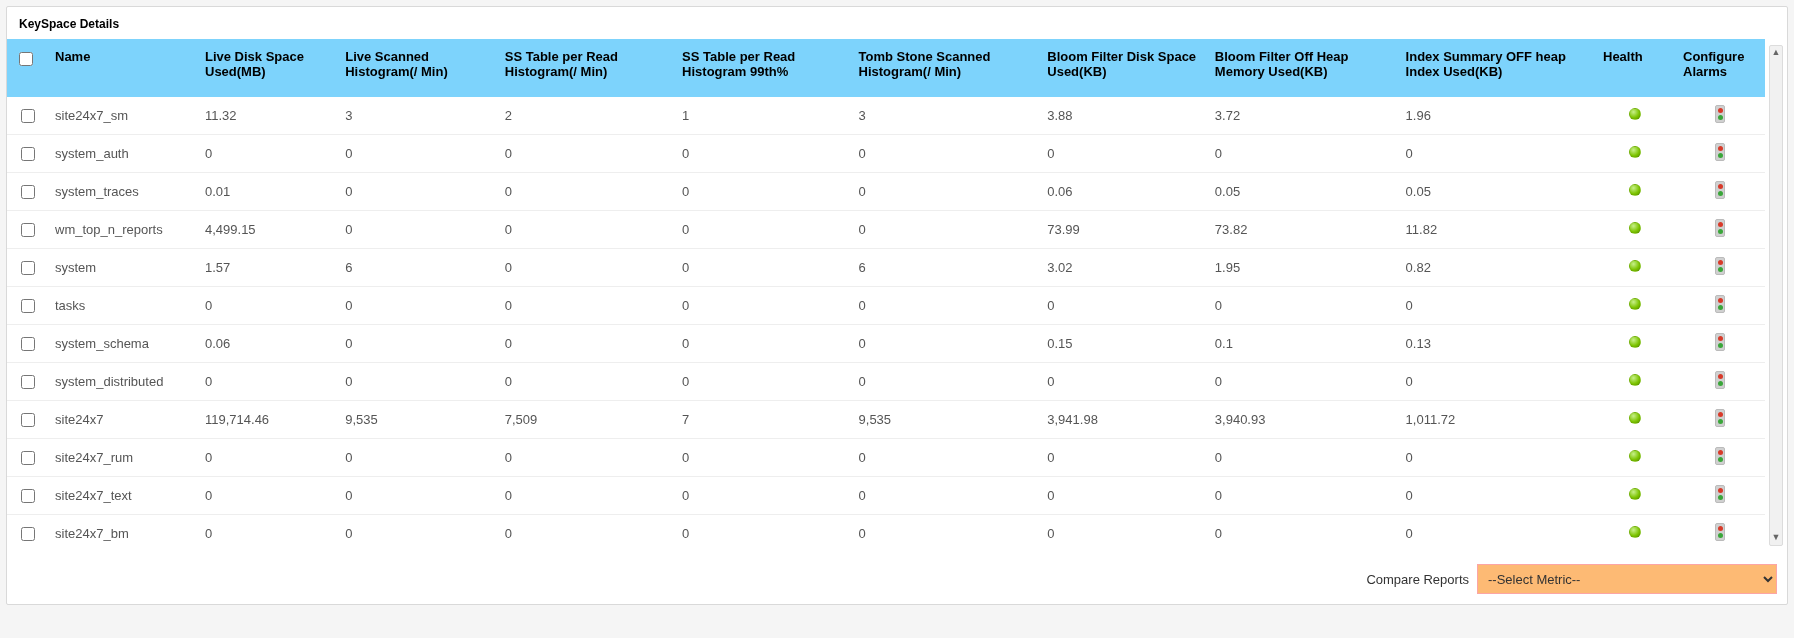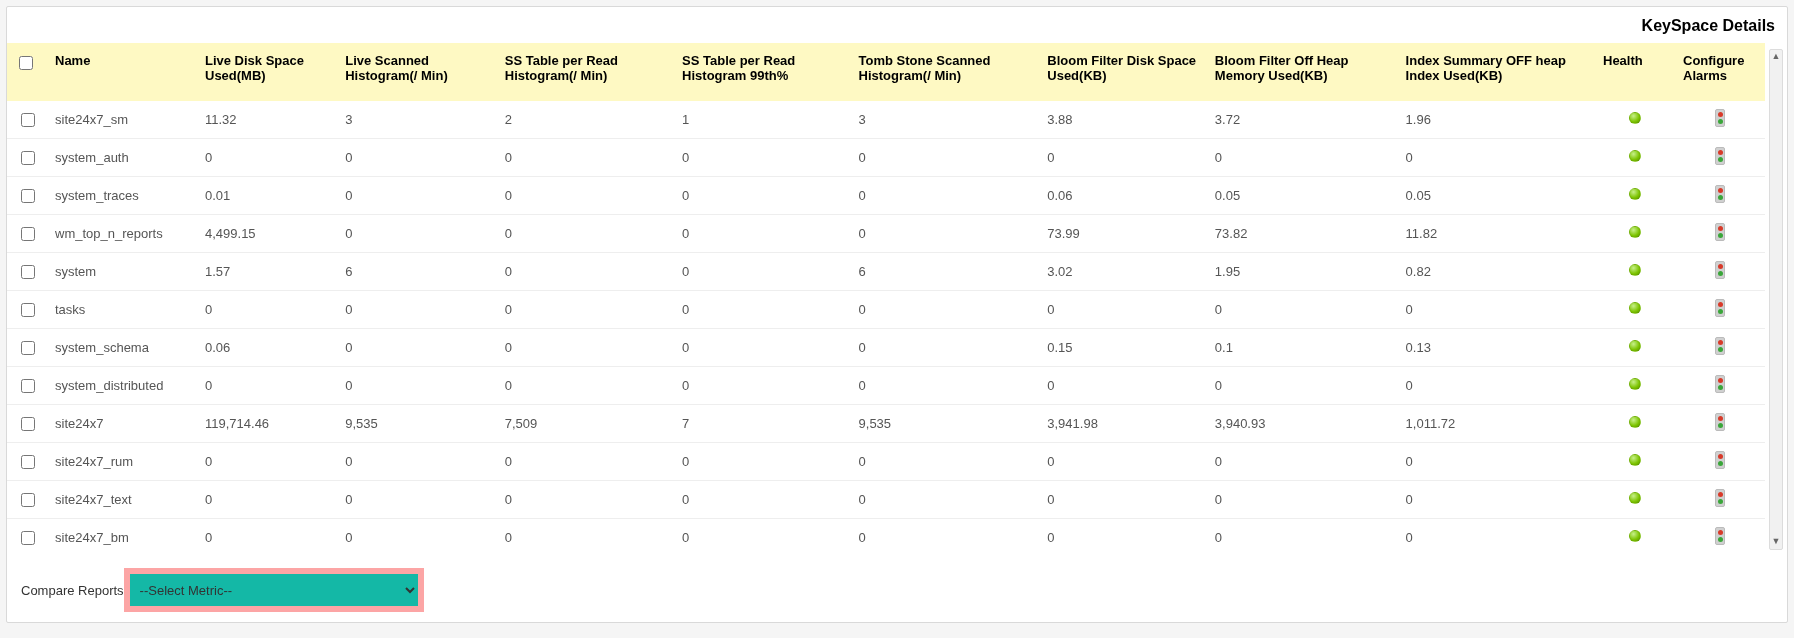--- a/index.html
+++ b/index.html
@@ -14,24 +14,23 @@
     padding: 6px;
   }
   .panel {
     background: #fff;
     border: 1px solid #d9d9d9;
     border-radius: 2px;
     padding: 0 0 10px 0;
   }
   .panel-title {
     font-weight: bold;
-    font-size: 16px;
+    font-size: 12px;
     padding: 10px 12px 8px 12px;
     color: #000;
-    text-align: right;
   }
   .scroll-wrap {
     position: relative;
     padding-right: 22px; 
   }
   .fake-scrollbar {
     position: absolute;
     right: 4px;
     top: 6px;
     bottom: 6px;
@@ -55,21 +54,21 @@
     width: 100%;
     border-collapse: collapse;
   }
   table.keyspace thead th {
     text-align: left;
     font-weight: bold;
     font-size: 13px;
     color: #000;
     padding: 10px 8px 18px 8px;
     vertical-align: top;
-    background: #fef9c3;
+    background: #7dd3fc;
   }
   table.keyspace tbody td {
     padding: 8px 8px;
     border-top: 1px solid #eee;
     vertical-align: middle;
     color: #555;
     white-space: nowrap;
   }
   table.keyspace tbody tr:first-child td { border-top: none; }
   .col-check { width: 40px; text-align: center; }
@@ -101,26 +100,28 @@
     left: 2px;
     width: 5px; height: 5px;
     border-radius: 50%;
   }
   .alarm-icon::before { top: 2px; background: #d83a2a; }
   .alarm-icon::after  { bottom: 2px; background: #3aa63a; }
   .footer-row {
     padding: 12px 10px 0 14px;
     display: flex;
     align-items: center;
+    gap: 8px;
+    justify-content: flex-end;
   }
   select.metric {
-    height: 44px;
+    height: 30px;
     font-size: 13px;
-    border: 6px solid #fca5a5;
-    background: #14b8a6;
+    border: 1px solid #fca5a5;
+    background: #fdba74;
     min-width: 300px;
     padding: 2px 6px;
     color: #333;
   }
 </style>
 </head>
 <body>
 
 <div class="outer">
   <div class="panel">

